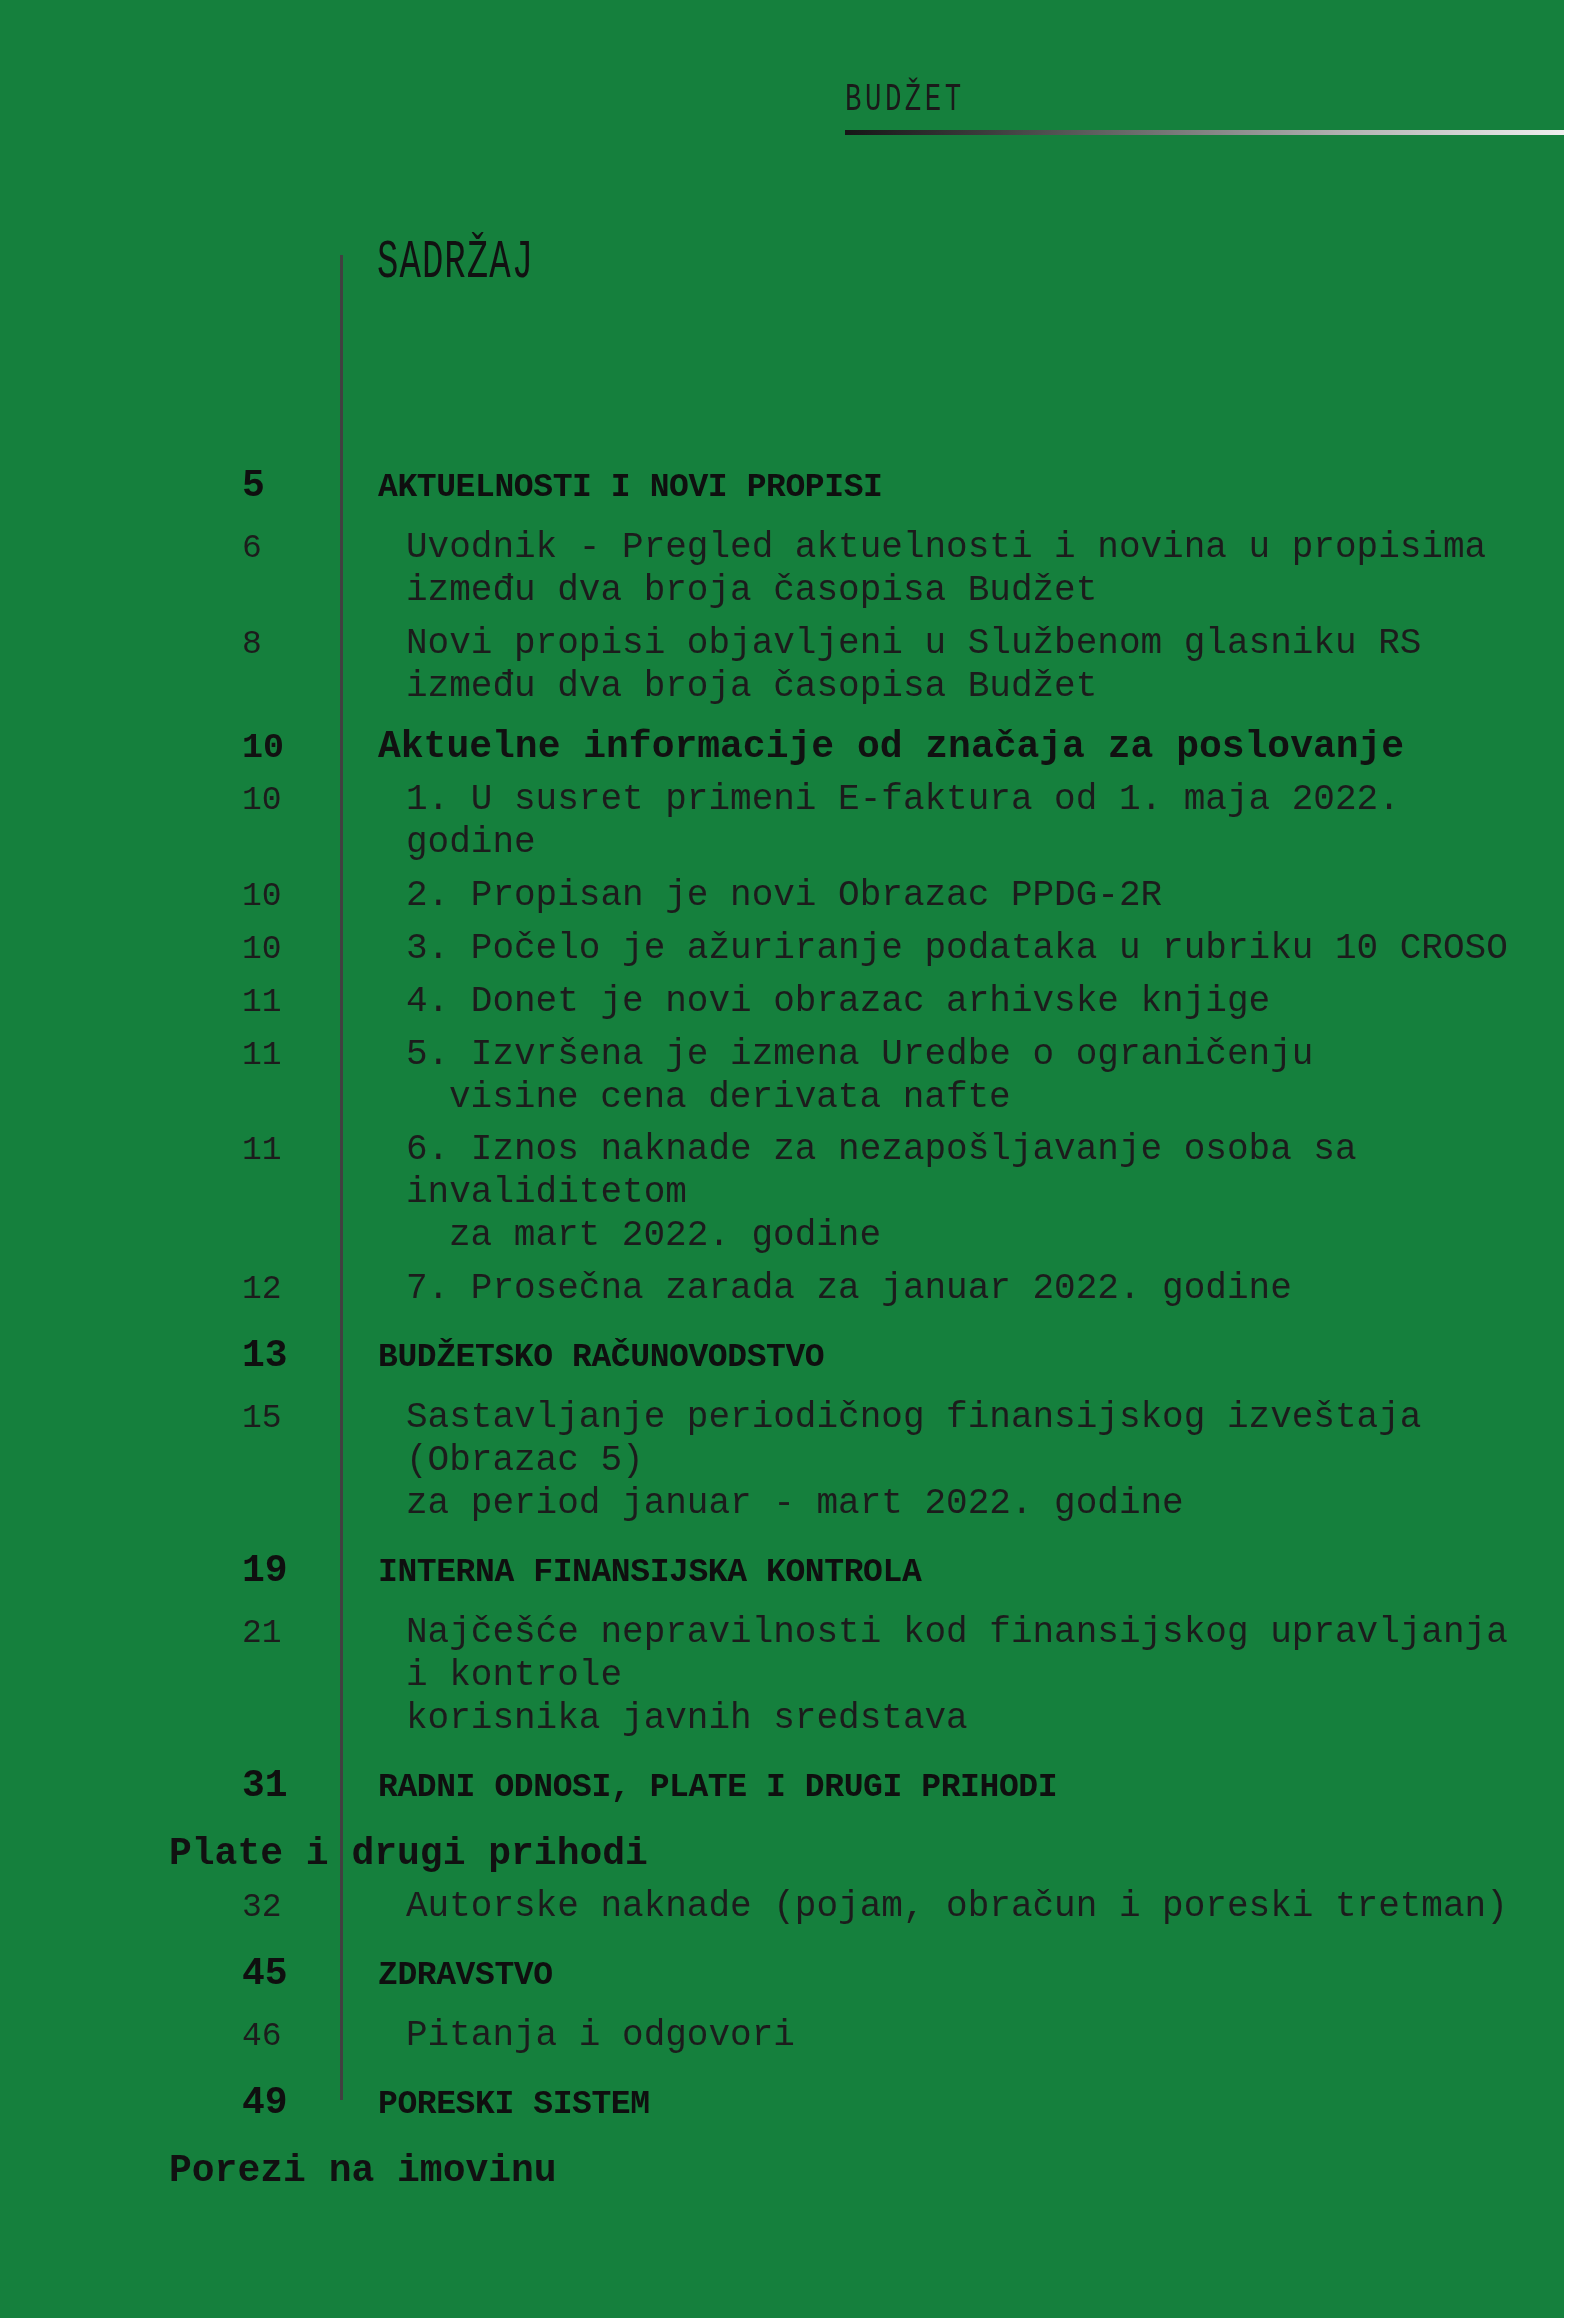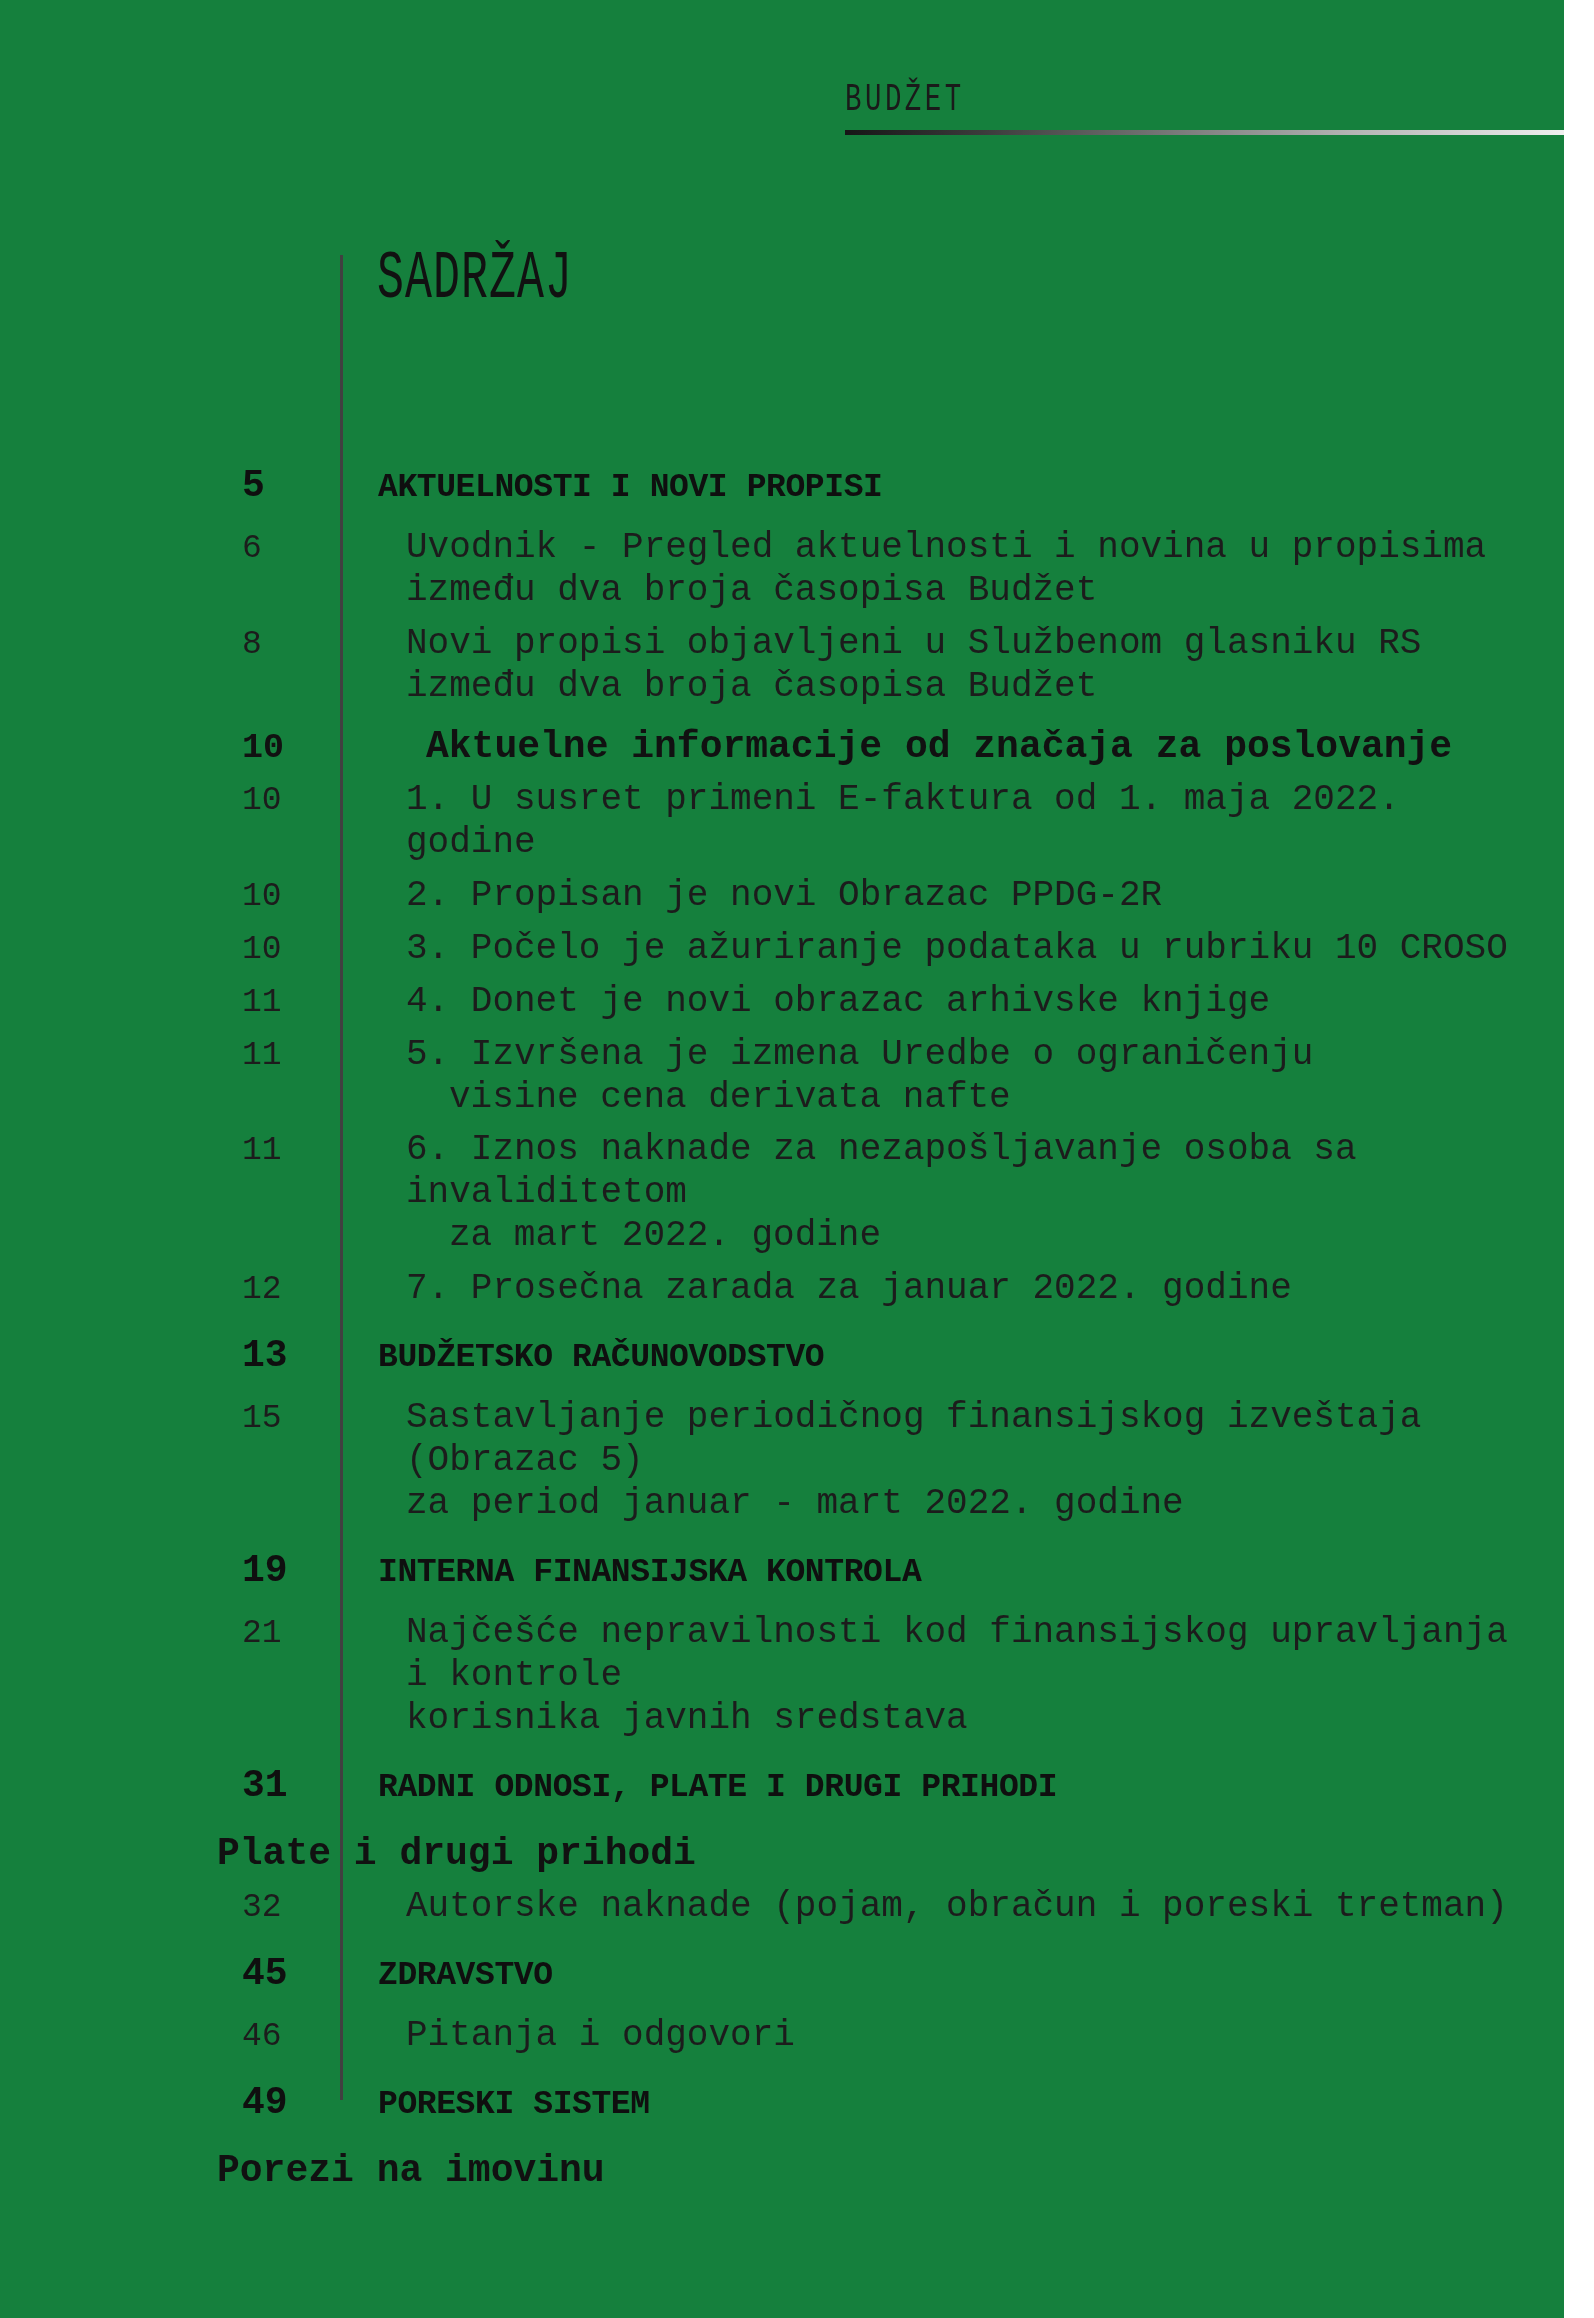--- a/index.html
+++ b/index.html
@@ -36,22 +36,22 @@
     right:0;
     top:130px;
     height:4.9px;
     background:linear-gradient(to right,#161616 0%,#3d3d3d 20%,#777777 45%,#b3b3b3 70%,#efefef 100%);
   }
 
   
   .toc-title{
     position:absolute;
     left:377px;
-    top:245px;
-    font-size:68px;
+    top:236px;
+    font-size:54px;
     font-weight:300;
     color:#111111;
     line-height:1;
     white-space:nowrap;
   }
   .squeeze-t{
     display:inline-block;
     transform:scaleX(0.66);
     transform-origin:0 50%;
     letter-spacing:1.6px;
@@ -123,21 +123,20 @@
   .row--sub .num{
     font-size:35px;
     font-weight:600;
     color:#111111;
   }
   .row--sub .txt{
     font-size:38px;
     font-weight:600;
     line-height:46px;
     color:#111111;
-    margin-left:48px;
   }
 </style>
 </head>
 <body>
 
 <div class="page">
 
   <div class="masthead-title">
     <span class="squeeze-m">BUDŽET</span>
   </div>

